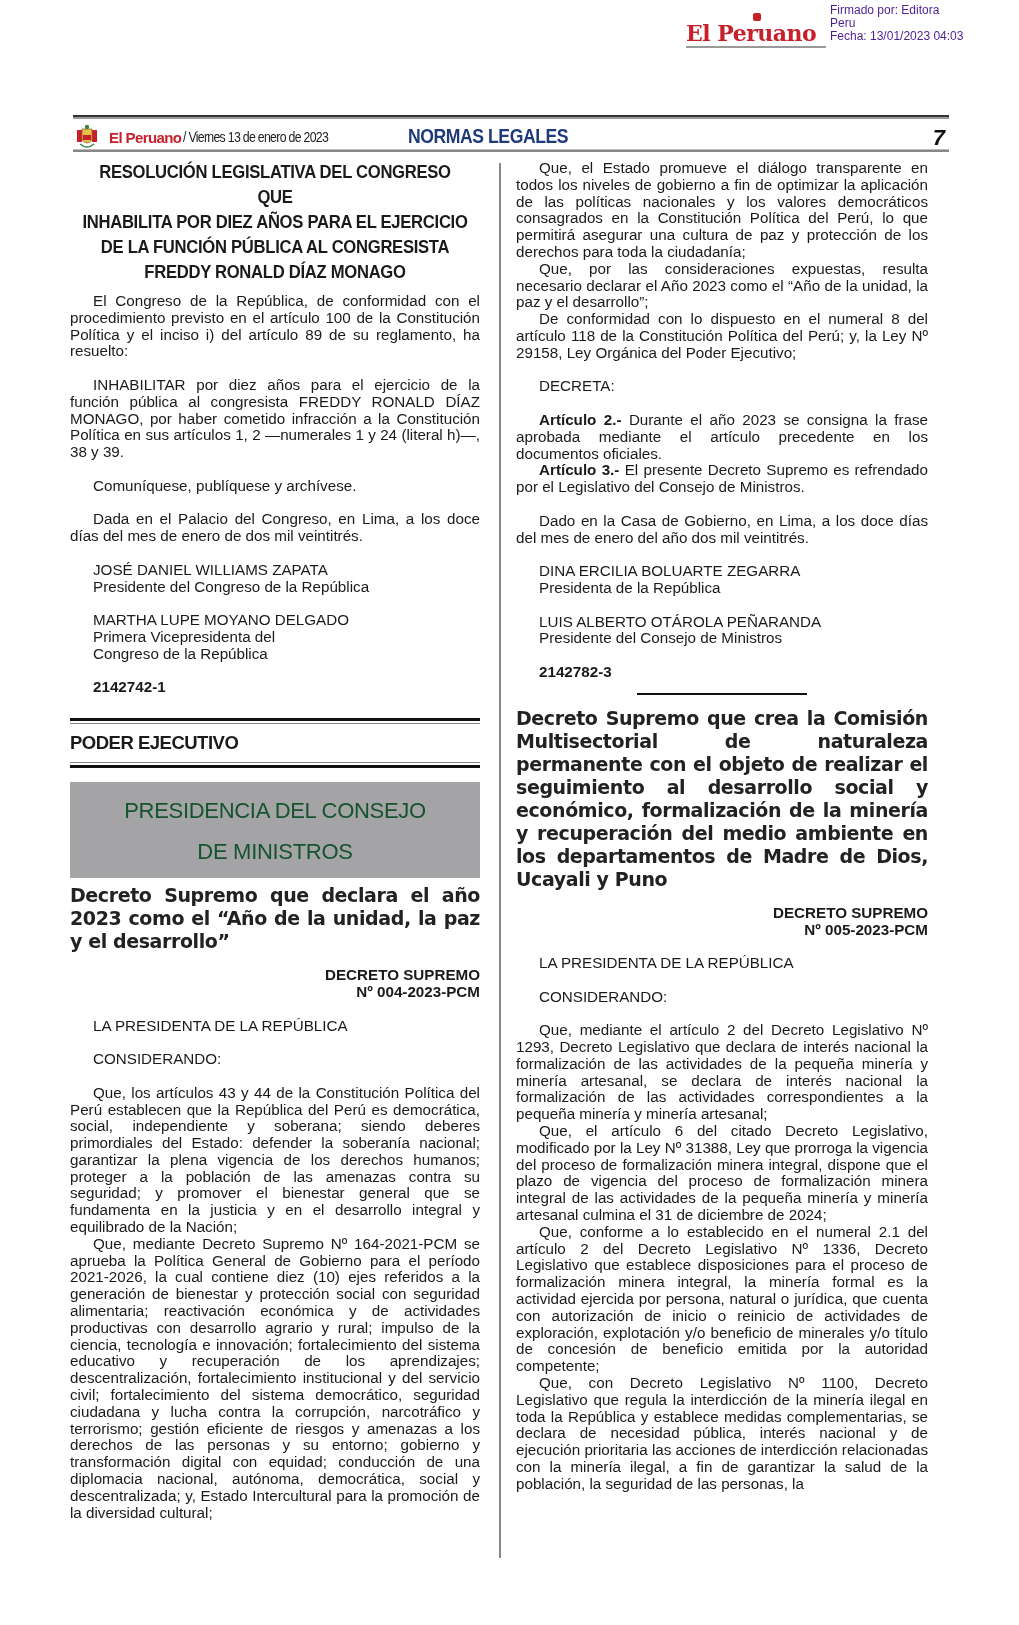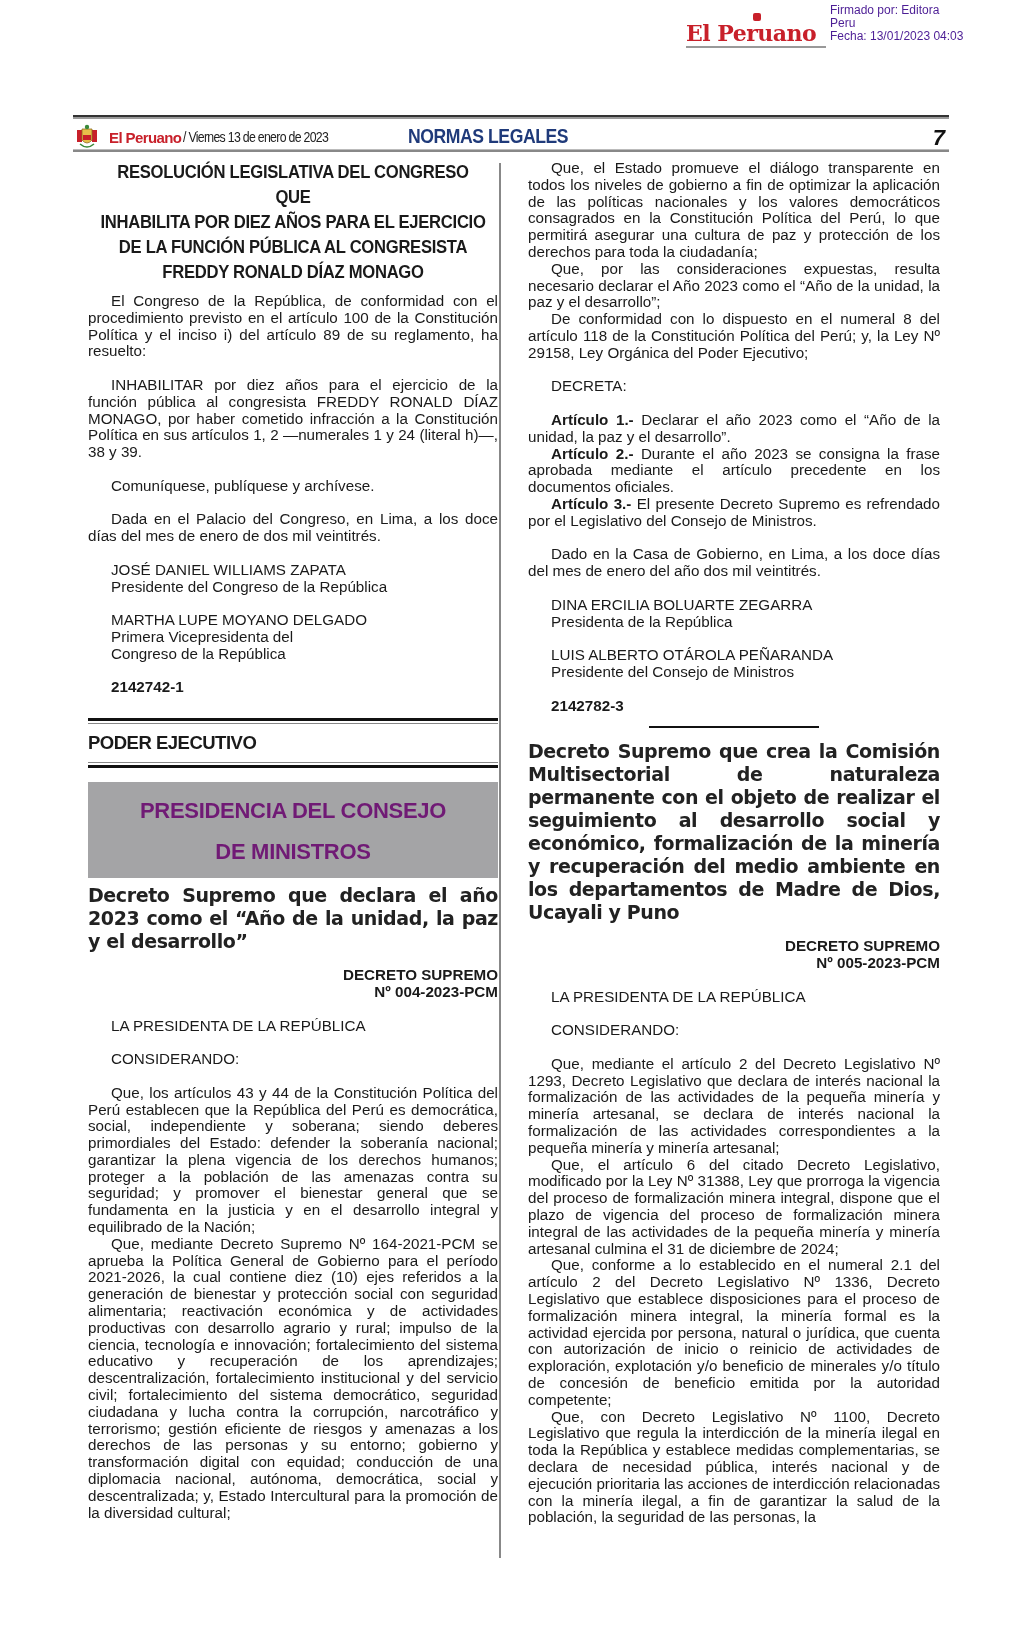--- a/index.html
+++ b/index.html
@@ -20,38 +20,38 @@
   .hdr-row { position: relative; height: 30px; }
   .crest { position: absolute; left: 3px; top: 5px; width: 22px; height: 26px; }
   .brand { position: absolute; left: 36px; top: 10px; font-family: "Liberation Sans Narrow","Liberation Sans", sans-serif; font-weight: bold; font-size: 15px; color: #c8202a; letter-spacing: -0.6px; }
   .date { position: absolute; left: 110px; top: 10px; font-size: 14px; color: #222; letter-spacing: -0.8px; transform: scaleX(0.88); transform-origin: left; }
   .section { position: absolute; left: 335px; top: 6px; font-weight: bold; font-size: 20px; color: #1f3a7a; letter-spacing: -0.5px; transform: scaleX(0.88); transform-origin: left; }
   .pageno { position: absolute; right: 4px; top: 6px; font-weight: bold; font-size: 22px; font-style: italic; color: #111; }
   .rule-bottom { height: 2px; background: #888; border-top: 1px solid #bbb; }
 
   
   .col { position: absolute; top: 160px; font-size: 15.2px; line-height: 16.8px; }
-  .col-left { left: 88px; width: 410px; }
-  .col-right { left: 528px; width: 412px; }
+  .col-left { left: 70px; width: 410px; }
+  .col-right { left: 516px; width: 412px; }
   .col-divider { position: absolute; left: 499px; top: 163px; width: 2px; height: 1395px; background: #888; }
 
   p { margin: 0; text-align: justify; text-indent: 23px; }
   .gap { height: 16.8px; }
   .indent { padding-left: 23px; text-indent: 0; }
   .center { text-align: right; text-indent: 0; }
   .bold { font-weight: bold; }
 
   .res-title { font-weight: bold; font-size: 17.5px; line-height: 25px; text-align: center; letter-spacing: -0.3px; margin-bottom: 8px; transform: scaleX(0.95); }
   .ds-title { font-family: "DejaVu Sans", sans-serif; font-weight: bold; font-size: 19px; line-height: 23px; text-align: justify; color: #222; letter-spacing: -0.4px; }
   .ds-title.last { text-align-last: left; }
 
   .poder-box { margin-top: 22px; }
   .rule-dbl { border-top: 3px solid #111; border-bottom: 1px solid #888; height: 2px; }
   .poder { text-align: left; font-weight: bold; font-size: 18.5px; line-height: 38px; letter-spacing: -0.5px; }
-  .pcm-box { background: #a4a4a6; margin-top: 14px; padding: 8px 0 6px; text-align: center; color: #701a75; font-weight: bold; font-size: 22px; line-height: 41px; letter-spacing: -0.3px; }
+  .pcm-box { background: #a4a4a6; margin-top: 14px; padding: 8px 0 6px; text-align: center; color: #14532d; font-weight: normal; font-size: 22px; line-height: 41px; letter-spacing: -0.3px; }
 
   .short-rule { width: 170px; height: 2px; background: #111; margin: 12px auto 12px; }
   .article-label { font-weight: bold; }
 </style>
 </head>
 <body>
 
 <div class="stamp">
   <div class="stamp-logo">
     <div class="stamp-crest"></div>
@@ -133,21 +133,20 @@
   <p>Que, mediante Decreto Supremo Nº 164-2021-PCM se aprueba la Política General de Gobierno para el período 2021-2026, la cual contiene diez (10) ejes referidos a la generación de bienestar y protección social con seguridad alimentaria; reactivación económica y de actividades productivas con desarrollo agrario y rural; impulso de la ciencia, tecnología e innovación; fortalecimiento del sistema educativo y recuperación de los aprendizajes; descentralización, fortalecimiento institucional y del servicio civil; fortalecimiento del sistema democrático, seguridad ciudadana y lucha contra la corrupción, narcotráfico y terrorismo; gestión eficiente de riesgos y amenazas a los derechos de las personas y su entorno; gobierno y transformación digital con equidad; conducción de una diplomacia nacional, autónoma, democrática, social y descentralizada; y, Estado Intercultural para la promoción de la diversidad cultural;</p>
 </div>
 
 <div class="col col-right">
   <p>Que, el Estado promueve el diálogo transparente en todos los niveles de gobierno a fin de optimizar la aplicación de las políticas nacionales y los valores democráticos consagrados en la Constitución Política del Perú, lo que permitirá asegurar una cultura de paz y protección de los derechos para toda la ciudadanía;</p>
   <p>Que, por las consideraciones expuestas, resulta necesario declarar el Año 2023 como el “Año de la unidad, la paz y el desarrollo”;</p>
   <p>De conformidad con lo dispuesto en el numeral 8 del artículo 118 de la Constitución Política del Perú; y, la Ley Nº 29158, Ley Orgánica del Poder Ejecutivo;</p>
   <div class="gap"></div>
   <p class="indent">DECRETA:</p>
   <div class="gap"></div>
-  <p><span class="article-label">Artículo 1.-</span><span> Declarar el año 2023 como el “Año de la unidad, la paz y el desarrollo”.</span></p>
   <p><span class="article-label">Artículo 2.-</span><span> Durante el año 2023 se consigna la frase aprobada mediante el artículo precedente en los documentos oficiales.</span></p>
   <p><span class="article-label">Artículo 3.-</span><span> El presente Decreto Supremo es refrendado por el Legislativo del Consejo de Ministros.</span></p>
   <div class="gap"></div>
   <p>Dado en la Casa de Gobierno, en Lima, a los doce días del mes de enero del año dos mil veintitrés.</p>
   <div class="gap"></div>
   <p class="indent">DINA ERCILIA BOLUARTE ZEGARRA</p>
   <p class="indent">Presidenta de la República</p>
   <div class="gap"></div>
   <p class="indent">LUIS ALBERTO OTÁROLA PEÑARANDA</p>
   <p class="indent">Presidente del Consejo de Ministros</p>

